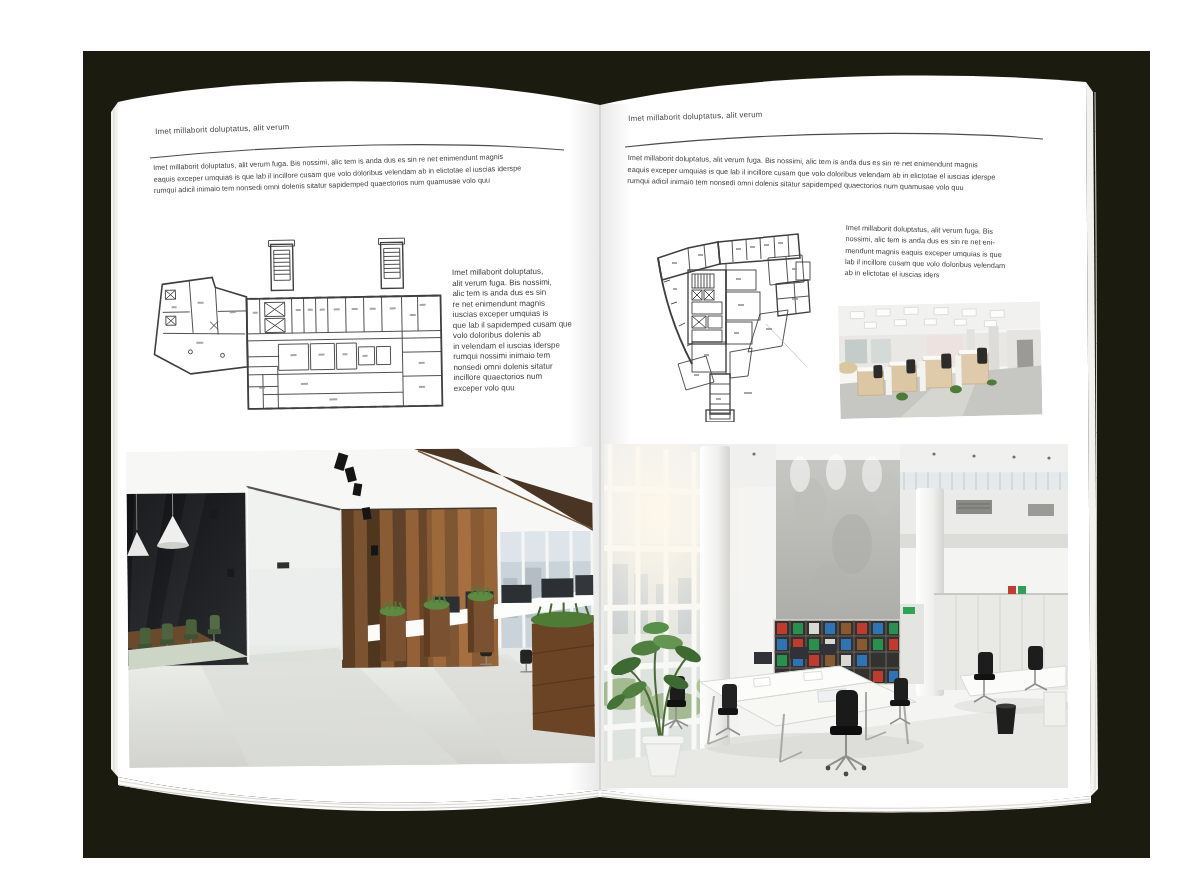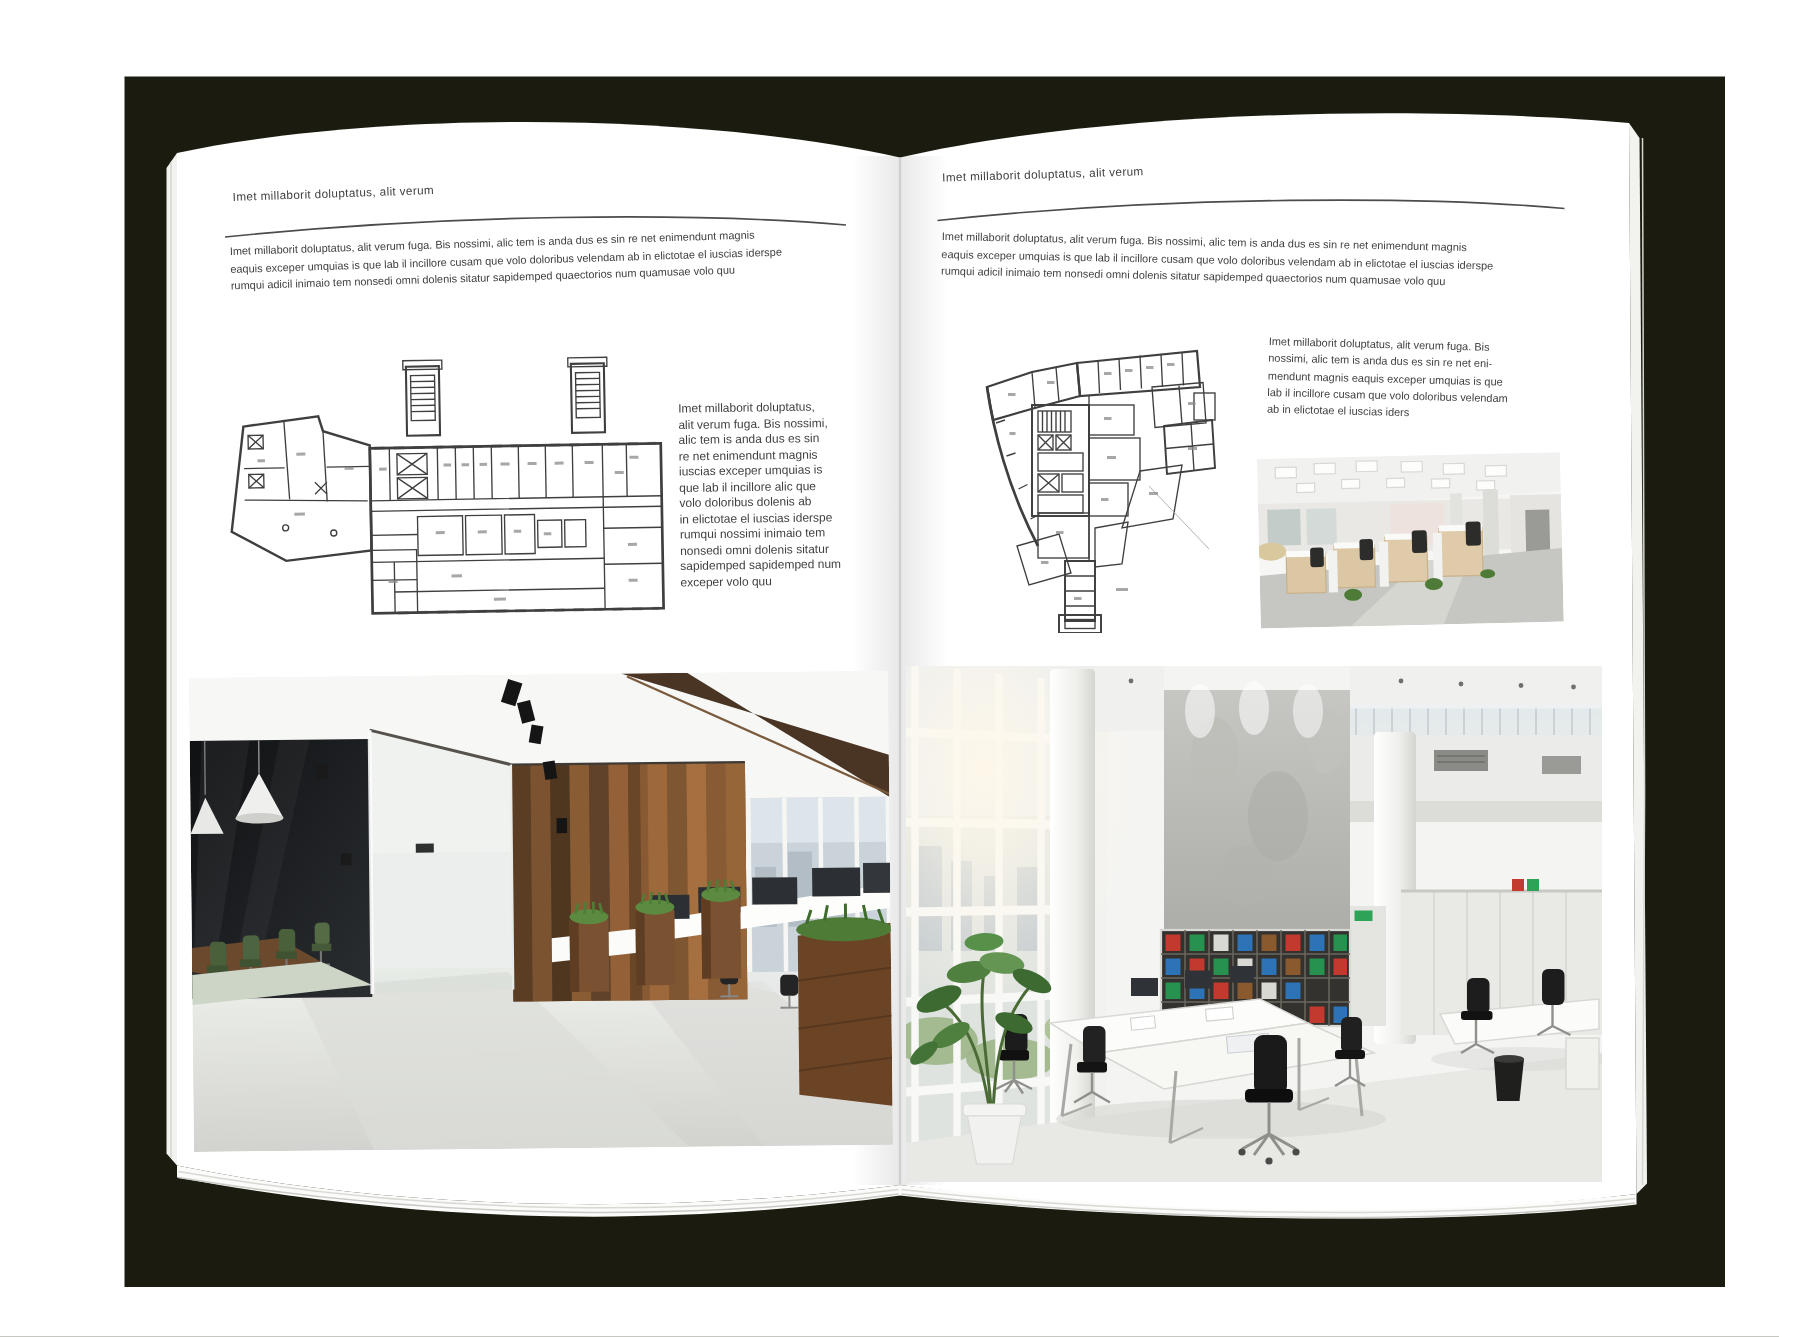--- a/index.html
+++ b/index.html
@@ -143,26 +143,26 @@
       <path d="M114,172 H288" stroke-dasharray="7 6" stroke-width="2" opacity="0.5"></path>
     </svg>
   </div>
 
   <div class="abs sidecol" style="left:452px;top:268px;transform:rotate(-0.8deg)">
     <div class="ln">Imet millaborit doluptatus,</div>
     <div class="ln">alit verum fuga. Bis nossimi,</div>
     <div class="ln">alic tem is anda dus es sin</div>
     <div class="ln">re net enimendunt magnis</div>
     <div class="ln">iuscias exceper umquias is</div>
-    <div class="ln">que lab il incillore alic que</div>
+    <div class="ln">que lab il sapidemped cusam que</div>
     <div class="ln">volo doloribus dolenis ab</div>
-    <div class="ln">in elictotae el iuscias iderspe</div>
+    <div class="ln">in velendam el iuscias iderspe</div>
     <div class="ln">rumqui nossimi inimaio tem</div>
     <div class="ln">nonsedi omni dolenis sitatur</div>
-    <div class="ln">sapidemped sapidemped num</div>
+    <div class="ln">incillore quaectorios num</div>
     <div class="ln">exceper volo quu</div>
   </div>
 
   <div class="abs" style="left:126px;top:452px;transform:rotate(-0.6deg);transform-origin:left top">
     <svg width="466" height="316" viewBox="0 0 466 316">
       <defs>
         <linearGradient id="flL" x1="0" y1="0" x2="0" y2="1">
             <stop offset="0" stop-color="#eef0ec"></stop>
             <stop offset="1" stop-color="#d2d3cf"></stop>
           </linearGradient>

